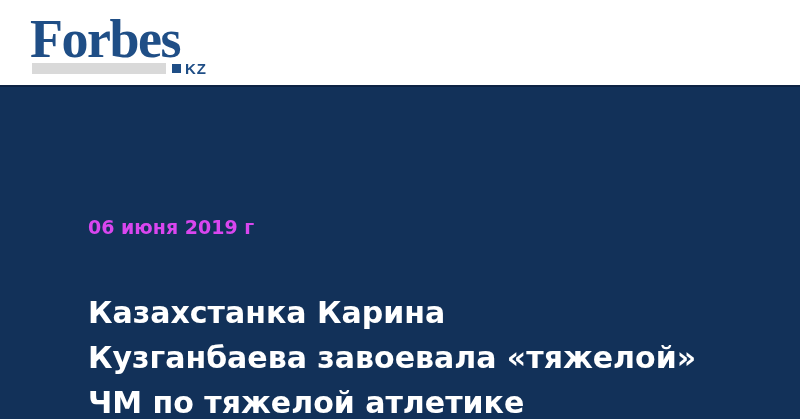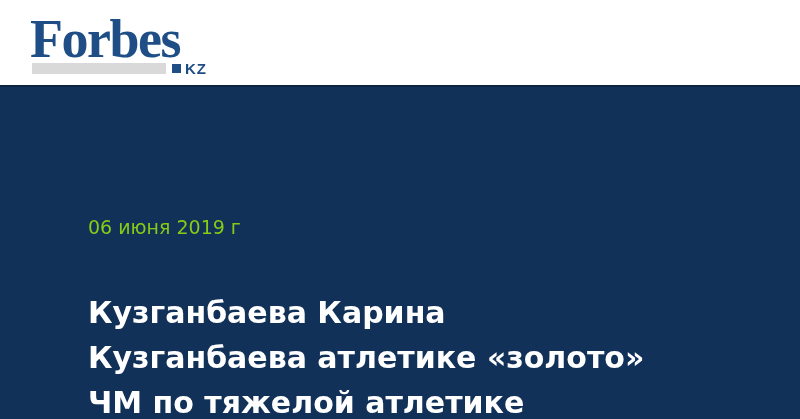--- a/index.html
+++ b/index.html
@@ -109,24 +109,24 @@
     width: 800px;
     height: 332px;
     background: #123159;
   }
 
   .hero-date {
     position: absolute;
     left: 88px;
     top: 129px;
     font-family: "DejaVu Sans", "Liberation Sans", sans-serif;
-    font-weight: 400;
+    font-weight: 700;
     font-size: 19px;
     line-height: 22px;
-    color: #84cc16;
+    color: #d946ef;
     white-space: nowrap;
   }
 
   .hero-headline {
     position: absolute;
     left: 88px;
     top: 183px;
     width: 660px;
     font-family: "DejaVu Sans", "Liberation Sans", sans-serif;
     font-weight: 700;
@@ -158,20 +158,20 @@
     </div>
 
     <div class="header-rule"></div>
   </div>
 
   <div class="hero">
 
     <div class="hero-date">06 июня 2019 г</div>
 
     <h1 class="hero-headline">
-      <span class="hl-line">Кузганбаева Карина</span>
-      <span class="hl-line">Кузганбаева атлетике «золото»</span>
+      <span class="hl-line">Казахстанка Карина</span>
+      <span class="hl-line">Кузганбаева завоевала «тяжелой»</span>
       <span class="hl-line">ЧМ по тяжелой атлетике</span>
     </h1>
 
   </div>
 
 </div>
 
 </body></html>

